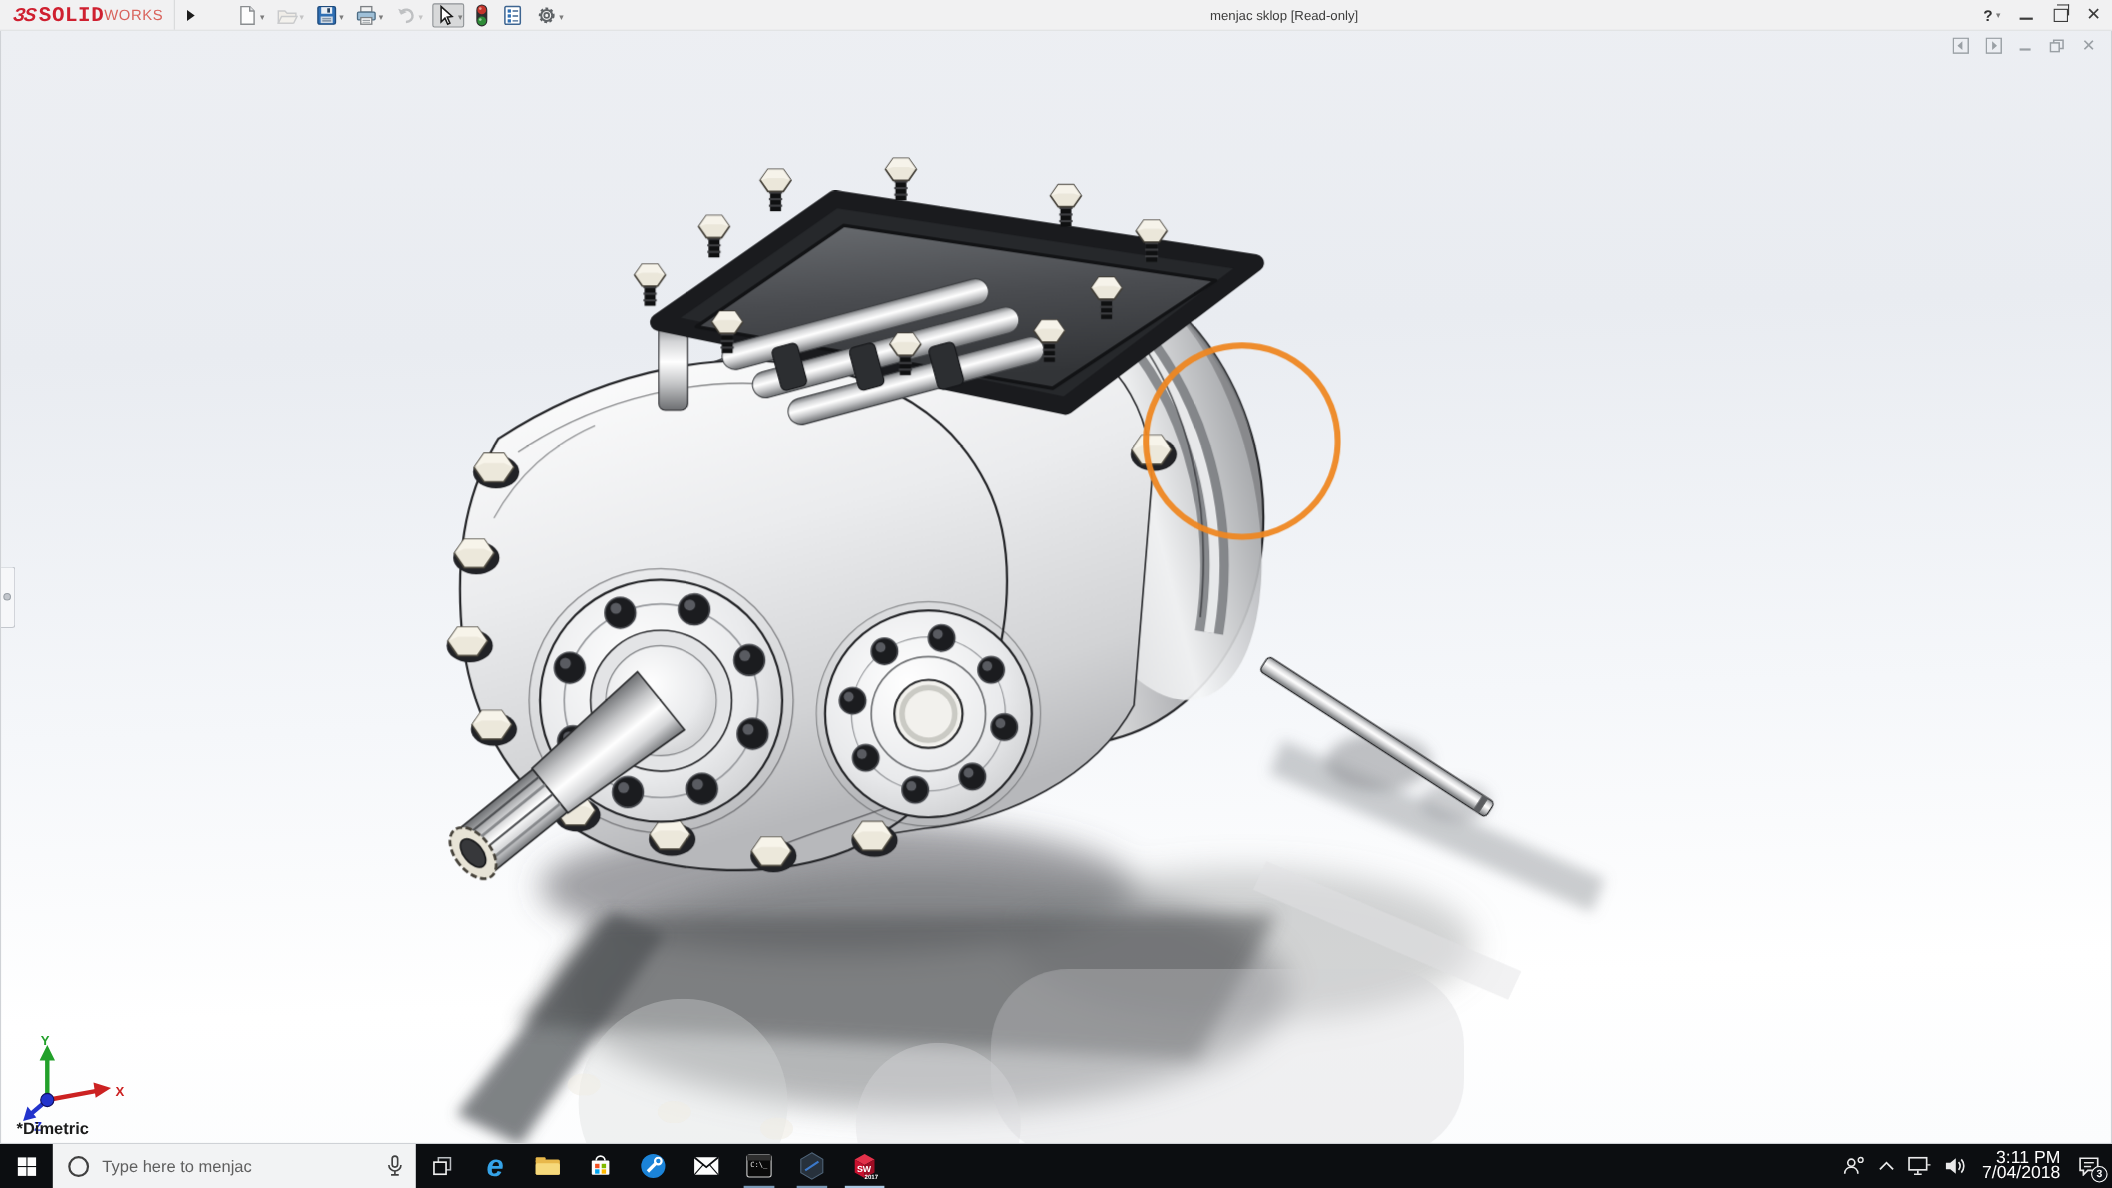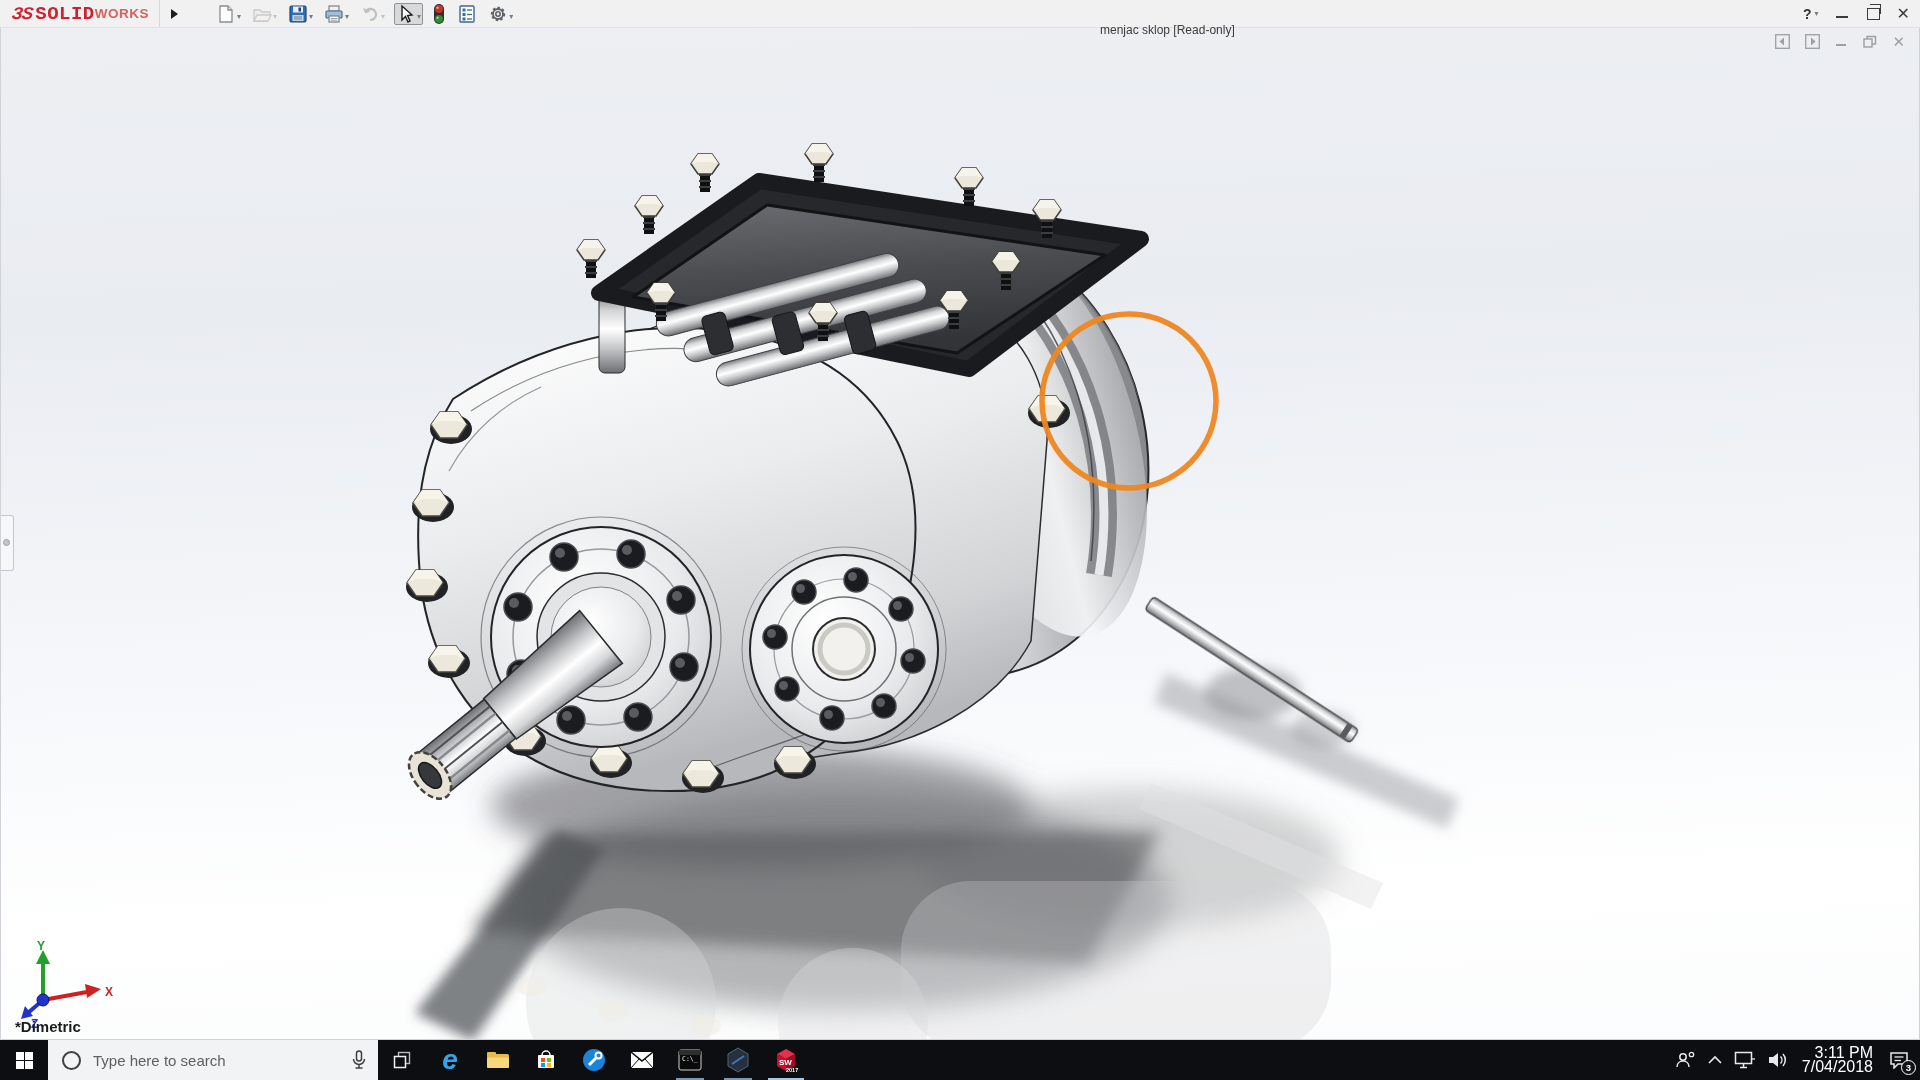--- a/index.html
+++ b/index.html
@@ -5,31 +5,31 @@
   html,body{margin:0;padding:0;}
   .screen{position:relative;width:1920px;height:1080px;overflow:hidden;background:#fff;
           font-family:"Liberation Sans",sans-serif;-webkit-font-smoothing:antialiased;}
 
   
   .titlebar{position:absolute;top:0;left:0;right:0;height:27px;background:var(--titlebar-bg);
             border-bottom:1px solid #e0e1e3;display:flex;align-items:center;z-index:30;}
   .logo{display:flex;align-items:baseline;padding:0 10px 0 12px;height:27px;align-items:center;}
   .logo .mark{font-style:italic;font-weight:bold;font-size:17px;color:var(--logo-red);letter-spacing:-1px;transform:skewX(-8deg);margin-right:3px;}
   .logo .bold{font-weight:bold;font-size:19px;color:var(--logo-red);letter-spacing:.5px;font-family:Liberation Mono, monospace;}
-  .logo .light{font-weight:bold;font-size:13.5px;color:#d9635c;letter-spacing:.5px;}
+  .logo .light{font-weight:normal;font-size:13.5px;color:#d9635c;letter-spacing:.5px;}
   .vsep{width:1px;height:27px;background:#d8d9da;}
   .flyout{width:20px;height:20px;margin:0 4px;display:flex;align-items:center;justify-content:center;cursor:pointer;}
   .flyout .tri{width:0;height:0;border-left:7px solid #1c1c1c;border-top:5px solid transparent;border-bottom:5px solid transparent;}
   .tbgroup{display:flex;align-items:center;margin-left:26px;gap:7px;}
   .tbtn{display:flex;align-items:center;gap:1px;padding:1px 2px;border-radius:2px;}
   .tbtn .caret::after{content:"▾";font-size:8px;color:#7c7c7c;}
   .tbtn.disabled{opacity:.38;}
   .tbtn.active{background:#d8d9da;border:1px solid #8f9396;padding:0 1px;}
   .tbtn svg{display:block;}
-  .doc-title{position:absolute;left:1100px;top:7px;font-size:12px;color:#3c3c3c;white-space:nowrap;margin-top:16px;}
+  .doc-title{position:absolute;left:1100px;top:7px;font-size:12px;color:#3c3c3c;white-space:nowrap;}
   .winctl{position:absolute;right:10px;top:0;height:27px;display:flex;align-items:center;gap:17px;}
   .help{display:flex;align-items:center;gap:3px;color:#333;font-weight:bold;font-size:14px;}
   .help::after{content:"▾";font-size:8px;color:#7c7c7c;font-weight:normal;}
   .ic-min{width:12px;height:2px;background:#3c3c3c;margin-top:6px;}
   .ic-rest{position:relative;width:11px;height:10px;border:1.5px solid #3c3c3c;margin-left:2px;}
   .ic-rest::before{content:"";position:absolute;left:2px;top:-5px;width:10px;height:9px;border:1.5px solid #3c3c3c;border-bottom:none;border-left:none;}
   .ic-close{font-size:16px;color:#3c3c3c;line-height:1;}
 
   
   .viewport{position:absolute;top:27px;left:0;right:0;bottom:40px;
@@ -427,21 +427,21 @@
     <div class="tslot">
       <svg width="17" height="17" viewBox="0 0 17 17">
         <rect x="0" y="0" width="8" height="8" fill="#fdfdfd"></rect>
           <rect x="9" y="0" width="8" height="8" fill="#fdfdfd"></rect>
         <rect x="0" y="9" width="8" height="8" fill="#fdfdfd"></rect>
           <rect x="9" y="9" width="8" height="8" fill="#fdfdfd"></rect>
       </svg>
     </div>
     <div class="search">
       <div class="ring"></div>
-      <div class="ph">Type here to search</div>
+      <div class="ph">Type here to menjac</div>
       <svg width="14" height="20" viewBox="0 0 14 20">
         <rect x="4.5" y="1" width="5" height="10" rx="2.5" fill="none" stroke="#404040" stroke-width="1.5"></rect>
         <path d="M1.5 9 a5.5 5.5 0 0 0 11 0" fill="none" stroke="#404040" stroke-width="1.5"></path>
         <line x1="7" y1="14.5" x2="7" y2="18" stroke="#404040" stroke-width="1.5"></line>
         <line x1="3.5" y1="18" x2="10.5" y2="18" stroke="#404040" stroke-width="1.5"></line>
       </svg>
     </div>
     <div class="tslot">
       <svg width="20" height="20" viewBox="0 0 20 20">
         <rect x="6.5" y="2.5" width="11" height="11" fill="none" stroke="#b9bcc0" stroke-width="1.4"></rect>

